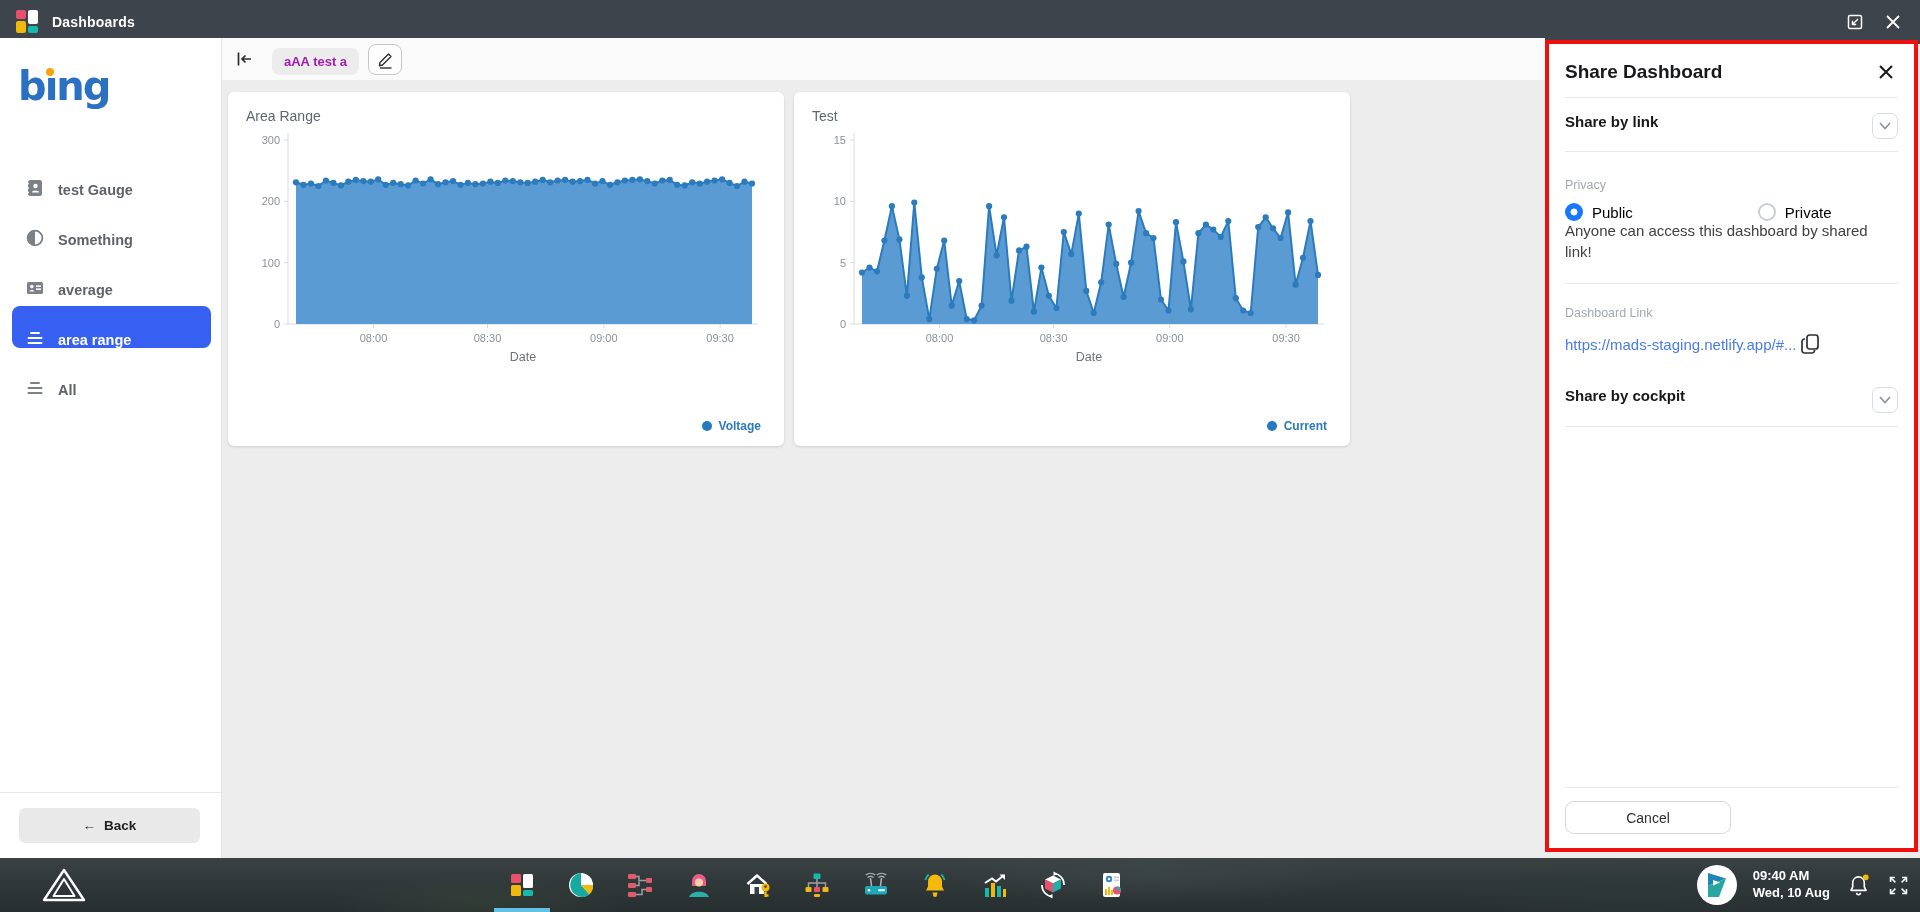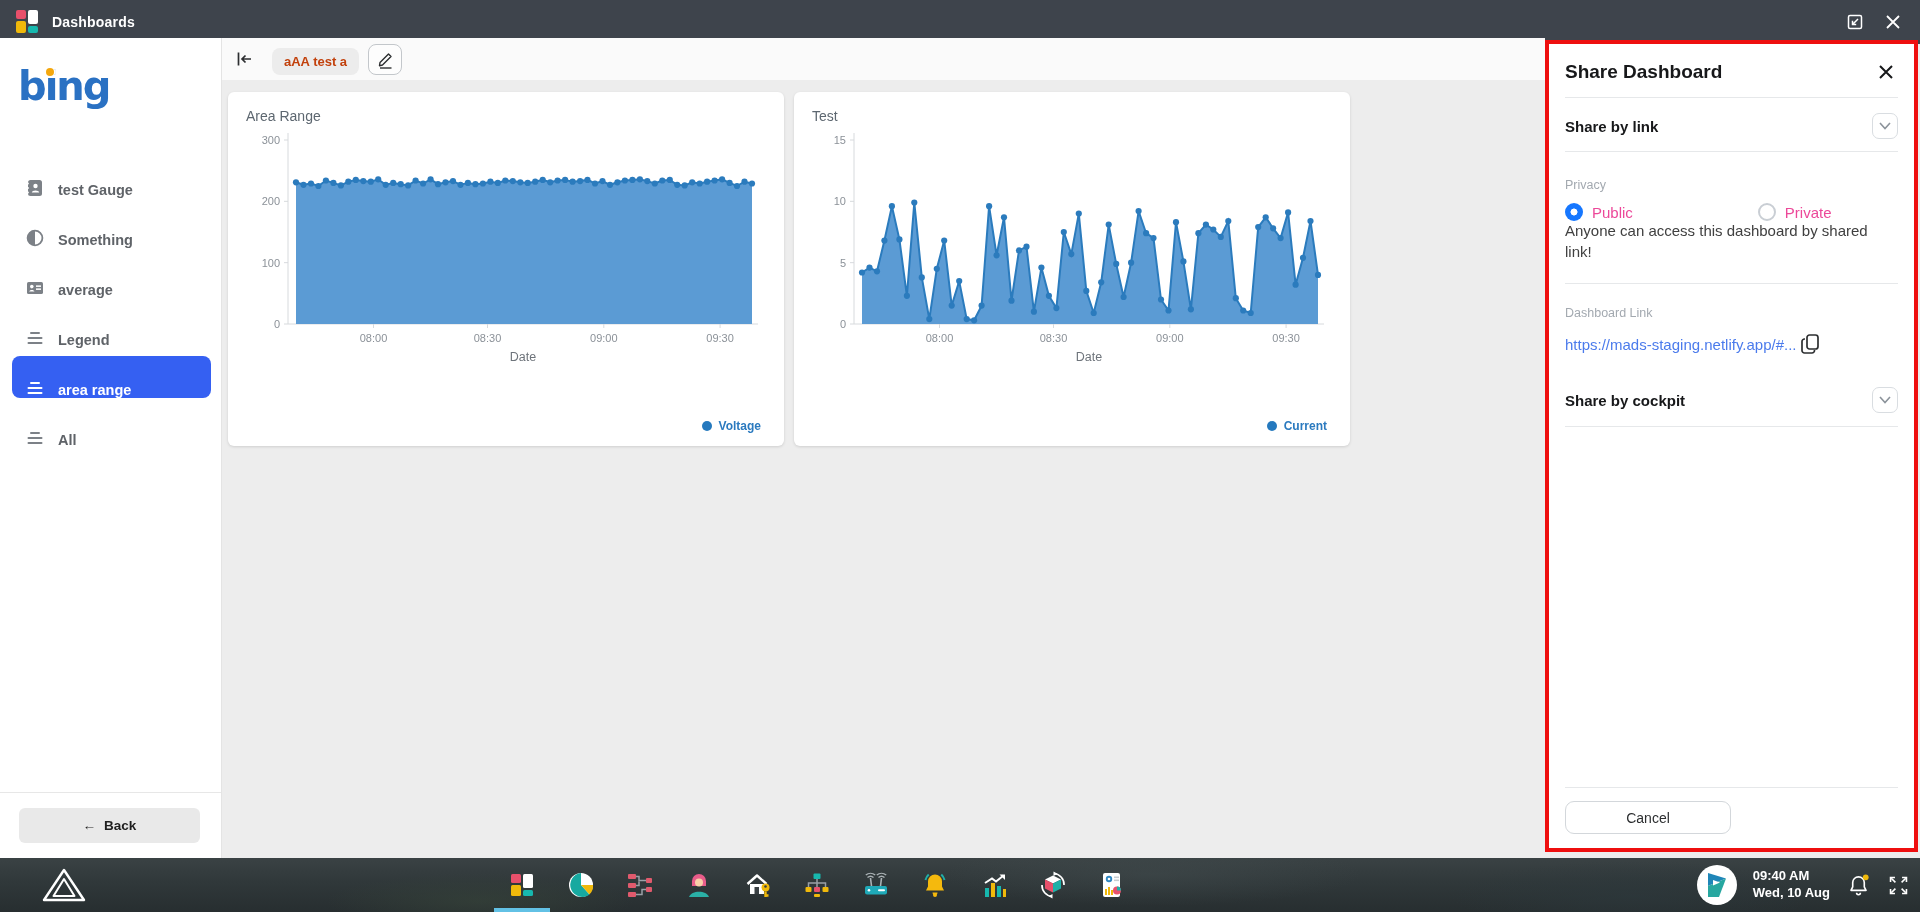--- a/index.html
+++ b/index.html
@@ -56,21 +56,21 @@
 
   
   .content-header {
     position:absolute; left:222px; top:38px; width:1323px; height:42px;
     background:#fafafa;
   }
   .collapse-btn { position:absolute; left:232px; top:47px; width:24px; height:24px; display:flex; align-items:center; justify-content:center; cursor:pointer; }
   .title-chip {
     position:absolute; left:272px; top:48px; height:27px; padding:0 12px;
     background:#ececec; border-radius:8px; display:flex; align-items:center;
-    font-size:13px; font-weight:bold; color:#c2410c;
+    font-size:13px; font-weight:bold; color:#a21caf;
   }
   .edit-btn {
     position:absolute; left:368px; top:44px; width:34px; height:31px;
     border:1px solid #c3c7cb; border-radius:8px; background:#fdfdfd;
     display:flex; align-items:center; justify-content:center; cursor:pointer;
   }
 
   
   .card {
     position:absolute; top:92px; width:556px; height:354px; background:#fff;
@@ -91,32 +91,32 @@
   .share-panel {
     position:absolute; left:1545px; top:40px; width:373px; height:812px;
     background:#fff; border:4px solid #ee0f0f;
     display:flex; flex-direction:column; padding:0 16px;
   }
   .sp-title-row { display:flex; align-items:center; justify-content:space-between; margin-top:16px; }
   .sp-title { font-size:19px; font-weight:bold; color:#17181a; }
   .sp-close { width:24px; height:24px; display:flex; align-items:center; justify-content:center; cursor:pointer; }
   hr.sp { border:none; border-top:1px solid #e6e8ea; margin:0; width:100%; }
   .hr1 { margin-top:13px !important; }
-  .row-between { display:flex; align-items:center; justify-content:space-between; }
+  .row-between { display:flex; align-items:flex-start; justify-content:space-between; }
   .sp-section-label { font-size:15px; font-weight:bold; color:#17181a; }
   .chev-btn {
     width:26px; height:26px; border:1px solid #d9dde1; border-radius:7px; background:#fff;
     display:flex; align-items:center; justify-content:center; cursor:pointer;
   }
   .muted-label { font-size:12.5px; color:#a3a9b0; }
   .radio-row { display:flex; align-items:center; margin-top:11px; }
   .radio { width:18px; height:18px; border-radius:50%; flex:none; cursor:pointer; }
   .radio.checked { background:radial-gradient(circle,#fff 0 3.2px,#1677ff 3.8px); }
   .radio.unchecked { border:2px solid #c9ced4; background:#fff; }
-  .radio-label { font-size:15px; color:#ec4899; margin-left:9px; }
+  .radio-label { font-size:15px; color:#000000; margin-left:9px; }
   .sp-paragraph { font-size:15px; color:#404040; line-height:1.38; }
   .link-row { display:flex; align-items:center; justify-content:flex-start; margin-top:11px; }
   .sp-link { font-size:15px; color:#4b7bec; cursor:pointer; white-space:nowrap; overflow:hidden; }
   .copy-btn { width:26px; height:26px; display:flex; align-items:center; justify-content:center; cursor:pointer; margin-right:24px; }
   .cancel-btn {
     width:166px; height:33px; border:1px solid #d3d7db; border-radius:9px; background:#fff;
     font-size:14px; color:#2d2f31; display:flex; align-items:center; justify-content:center;
     margin:13px 0 14px 0; cursor:pointer;
   }
 
@@ -196,32 +196,20 @@
           <span class="nicon">
             <svg width="20" height="20" viewBox="0 0 20 20">
               <rect x="2" y="4" width="16" height="12" rx="1.6" fill="currentColor"></rect>
               <circle cx="6.8" cy="8.6" r="1.8" fill="#fff"></circle>
               <path d="M4.2 13.6 c0-2.2 5.2-2.2 5.2 0 Z" fill="#fff"></path>
               <rect x="11" y="7.4" width="5" height="1.5" fill="#fff"></rect>
               <rect x="11" y="10.4" width="5" height="1.5" fill="#fff"></rect>
             </svg>
           </span>
           <span>average</span>
-        </div>
-        <div class="nav-item">
-          <span class="nicon">
-            <svg width="20" height="20" viewBox="0 0 20 20">
-              <g stroke="currentColor" stroke-width="2" stroke-linecap="round">
-                <line x1="6" y1="5" x2="14" y2="5"></line>
-                <line x1="3.5" y1="10" x2="16.5" y2="10"></line>
-                <line x1="3.5" y1="15" x2="16.5" y2="15"></line>
-              </g>
-            </svg>
-          </span>
-          <span>Legend</span>
         </div>
         <div class="nav-item selected">
           <span class="nicon">
             <svg width="20" height="20" viewBox="0 0 20 20">
               <g stroke="currentColor" stroke-width="2" stroke-linecap="round">
                 <line x1="6" y1="5" x2="14" y2="5"></line>
                 <line x1="3.5" y1="10" x2="16.5" y2="10"></line>
                 <line x1="3.5" y1="15" x2="16.5" y2="15"></line>
               </g>
             </svg>

